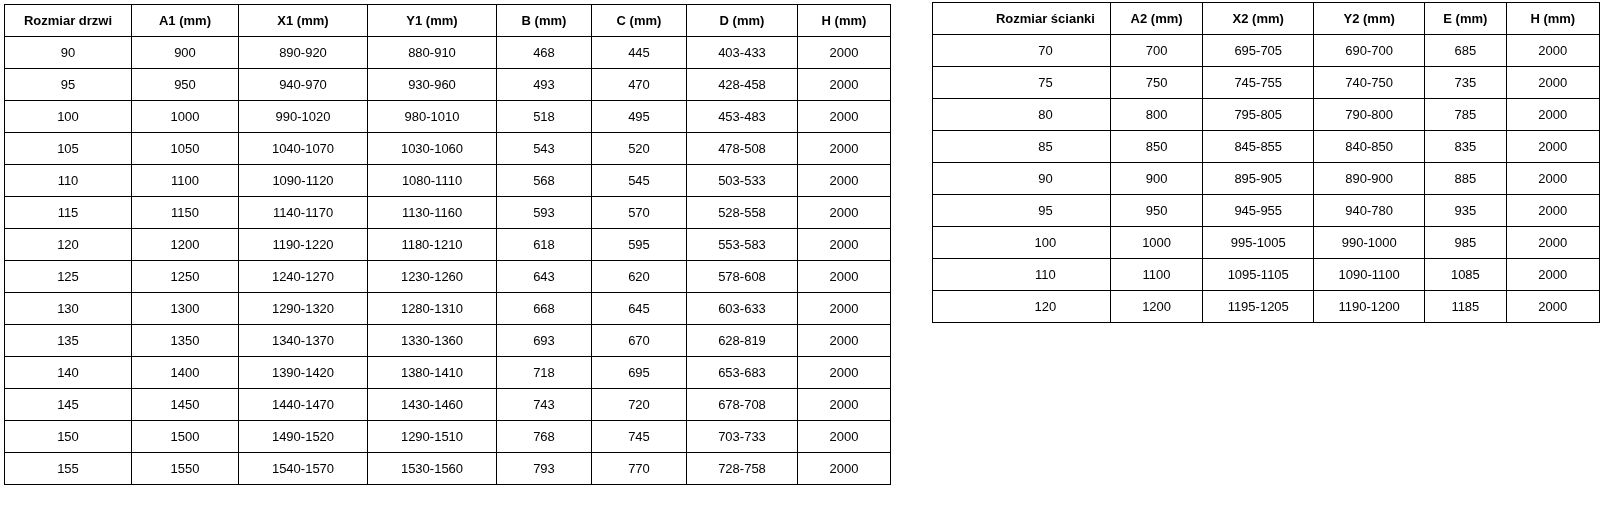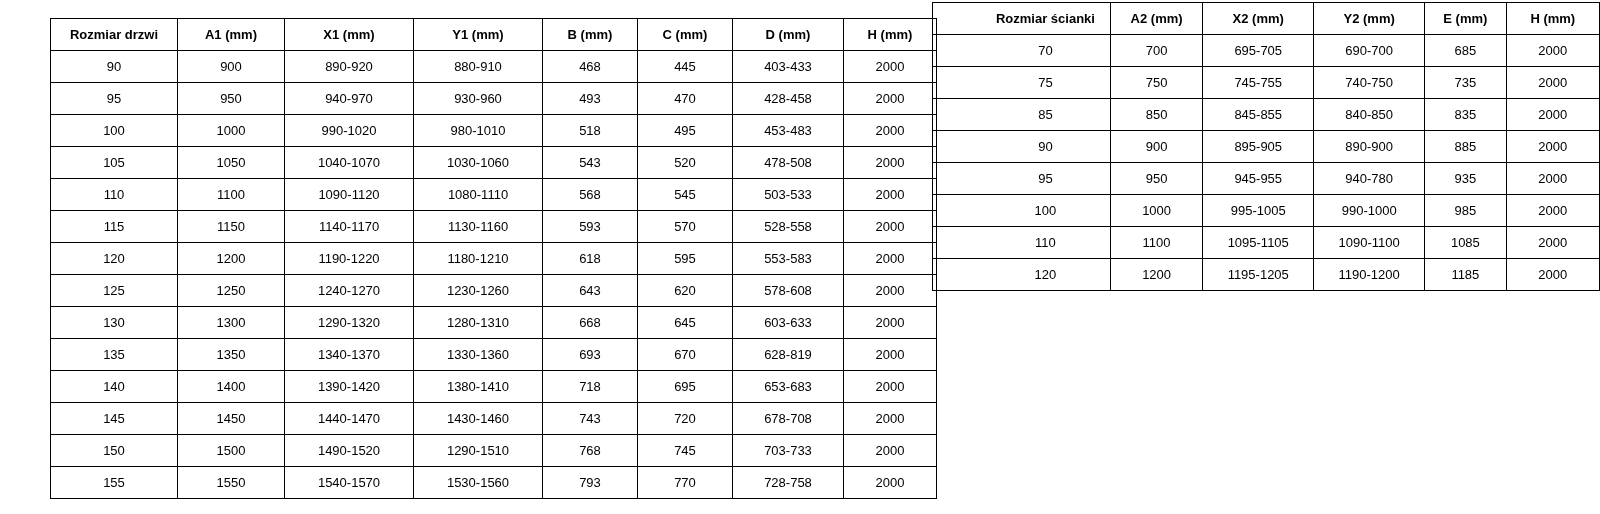--- a/index.html
+++ b/index.html
@@ -38,22 +38,21 @@
     font-weight: bold;
   }
   table.spec td {
     font-weight: normal;
   }
 
   
   #doors-table {
     position: absolute;
     left: 4px;
-    top: 18px;
-    margin-left: 46px;
+    top: 4px;
   }
   #doors-table th:nth-child(1), #doors-table td:nth-child(1) { width: 126px; }
   #doors-table th:nth-child(2), #doors-table td:nth-child(2) { width: 106px; text-align: center; }
   #doors-table th:nth-child(3), #doors-table td:nth-child(3) { width: 128px; }
   #doors-table th:nth-child(4), #doors-table td:nth-child(4) { width: 128px; }
   #doors-table th:nth-child(5), #doors-table td:nth-child(5) { width: 94px; }
   #doors-table th:nth-child(6), #doors-table td:nth-child(6) { width: 94px; }
   #doors-table th:nth-child(7), #doors-table td:nth-child(7) { width: 110px; }
   #doors-table th:nth-child(8), #doors-table td:nth-child(8) { width: 92px; }
 
@@ -254,20 +253,28 @@
       </tr>
       <tr>
         <td>75</td>
         <td>750</td>
         <td>745-755</td>
         <td>740-750</td>
         <td>735</td>
         <td>2000</td>
       </tr>
       <tr>
+        <td>80</td>
+        <td>800</td>
+        <td>795-805</td>
+        <td>790-800</td>
+        <td>785</td>
+        <td>2000</td>
+      </tr>
+      <tr>
         <td>85</td>
         <td>850</td>
         <td>845-855</td>
         <td>840-850</td>
         <td>835</td>
         <td>2000</td>
       </tr>
       <tr>
         <td>90</td>
         <td>900</td>

